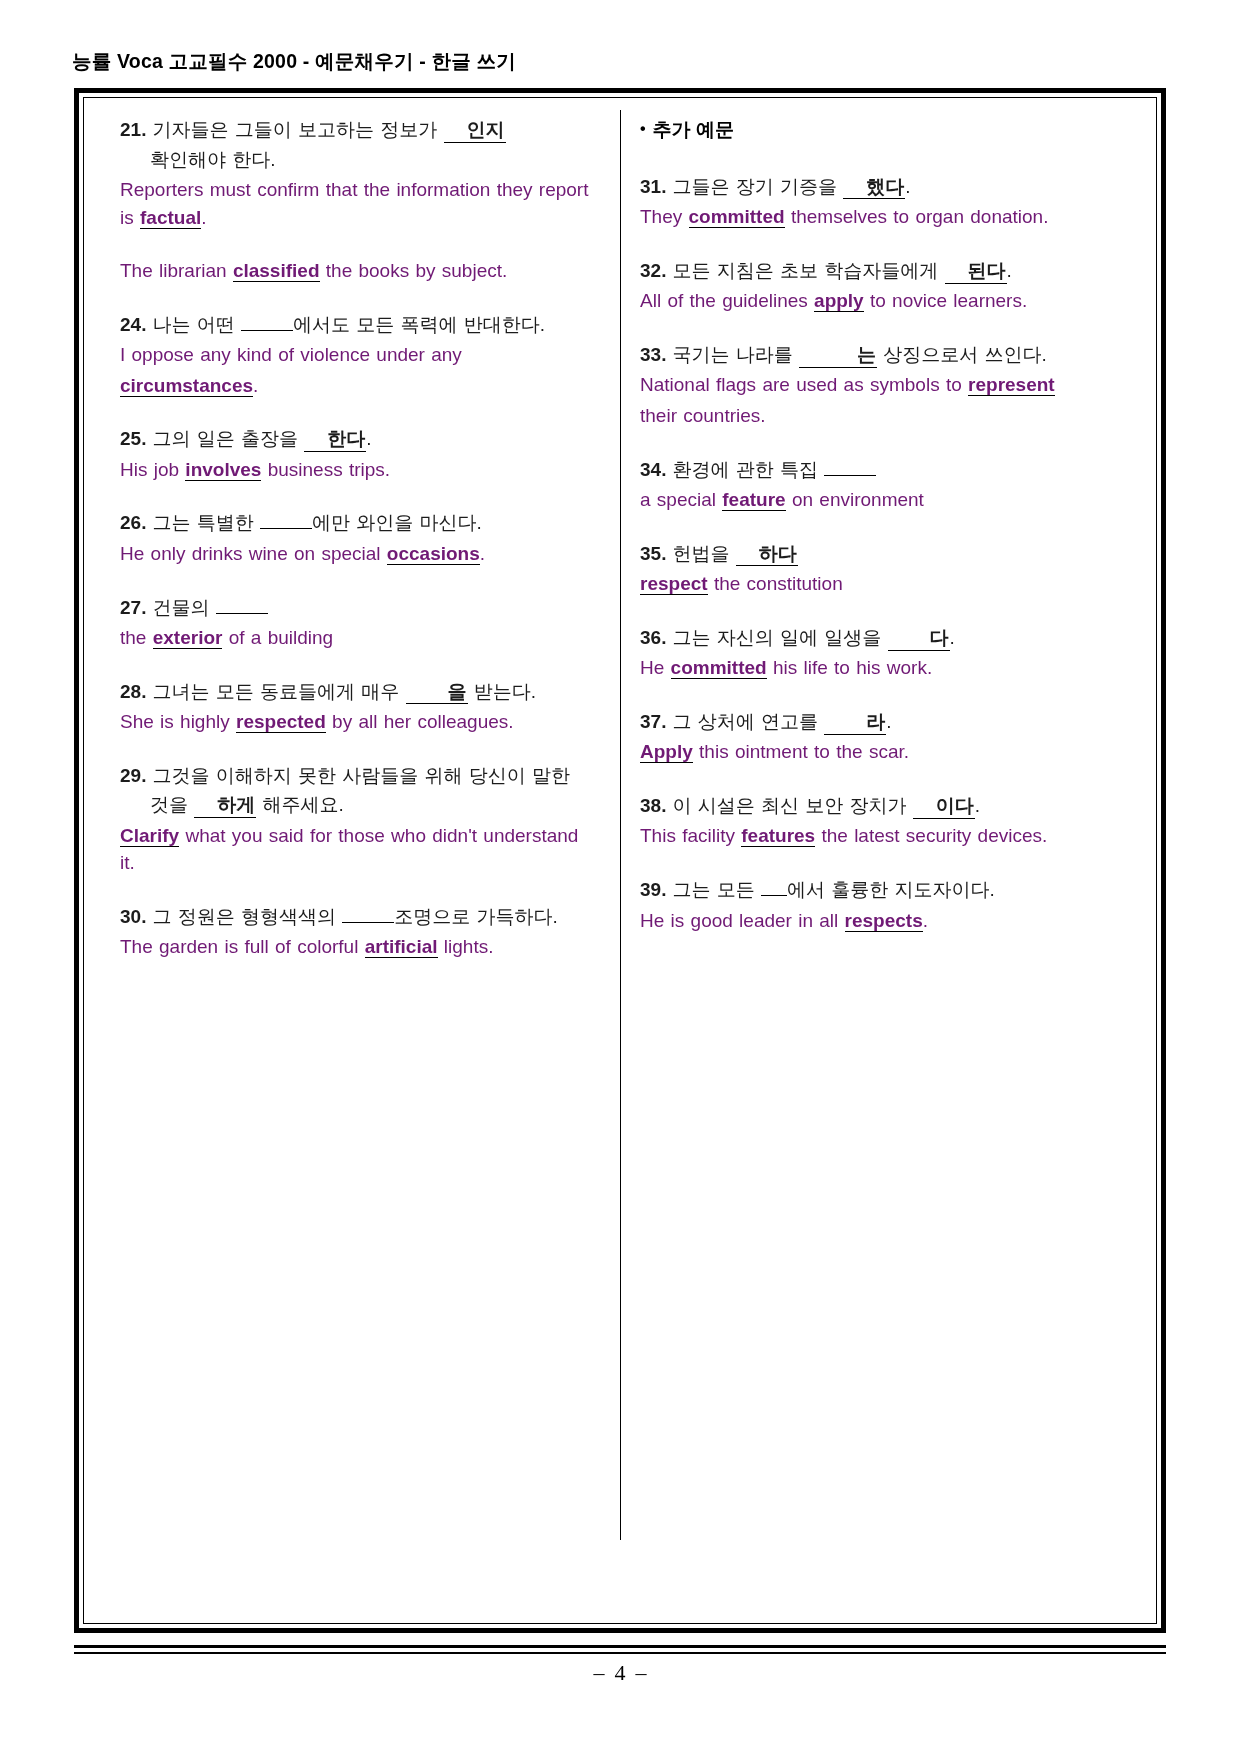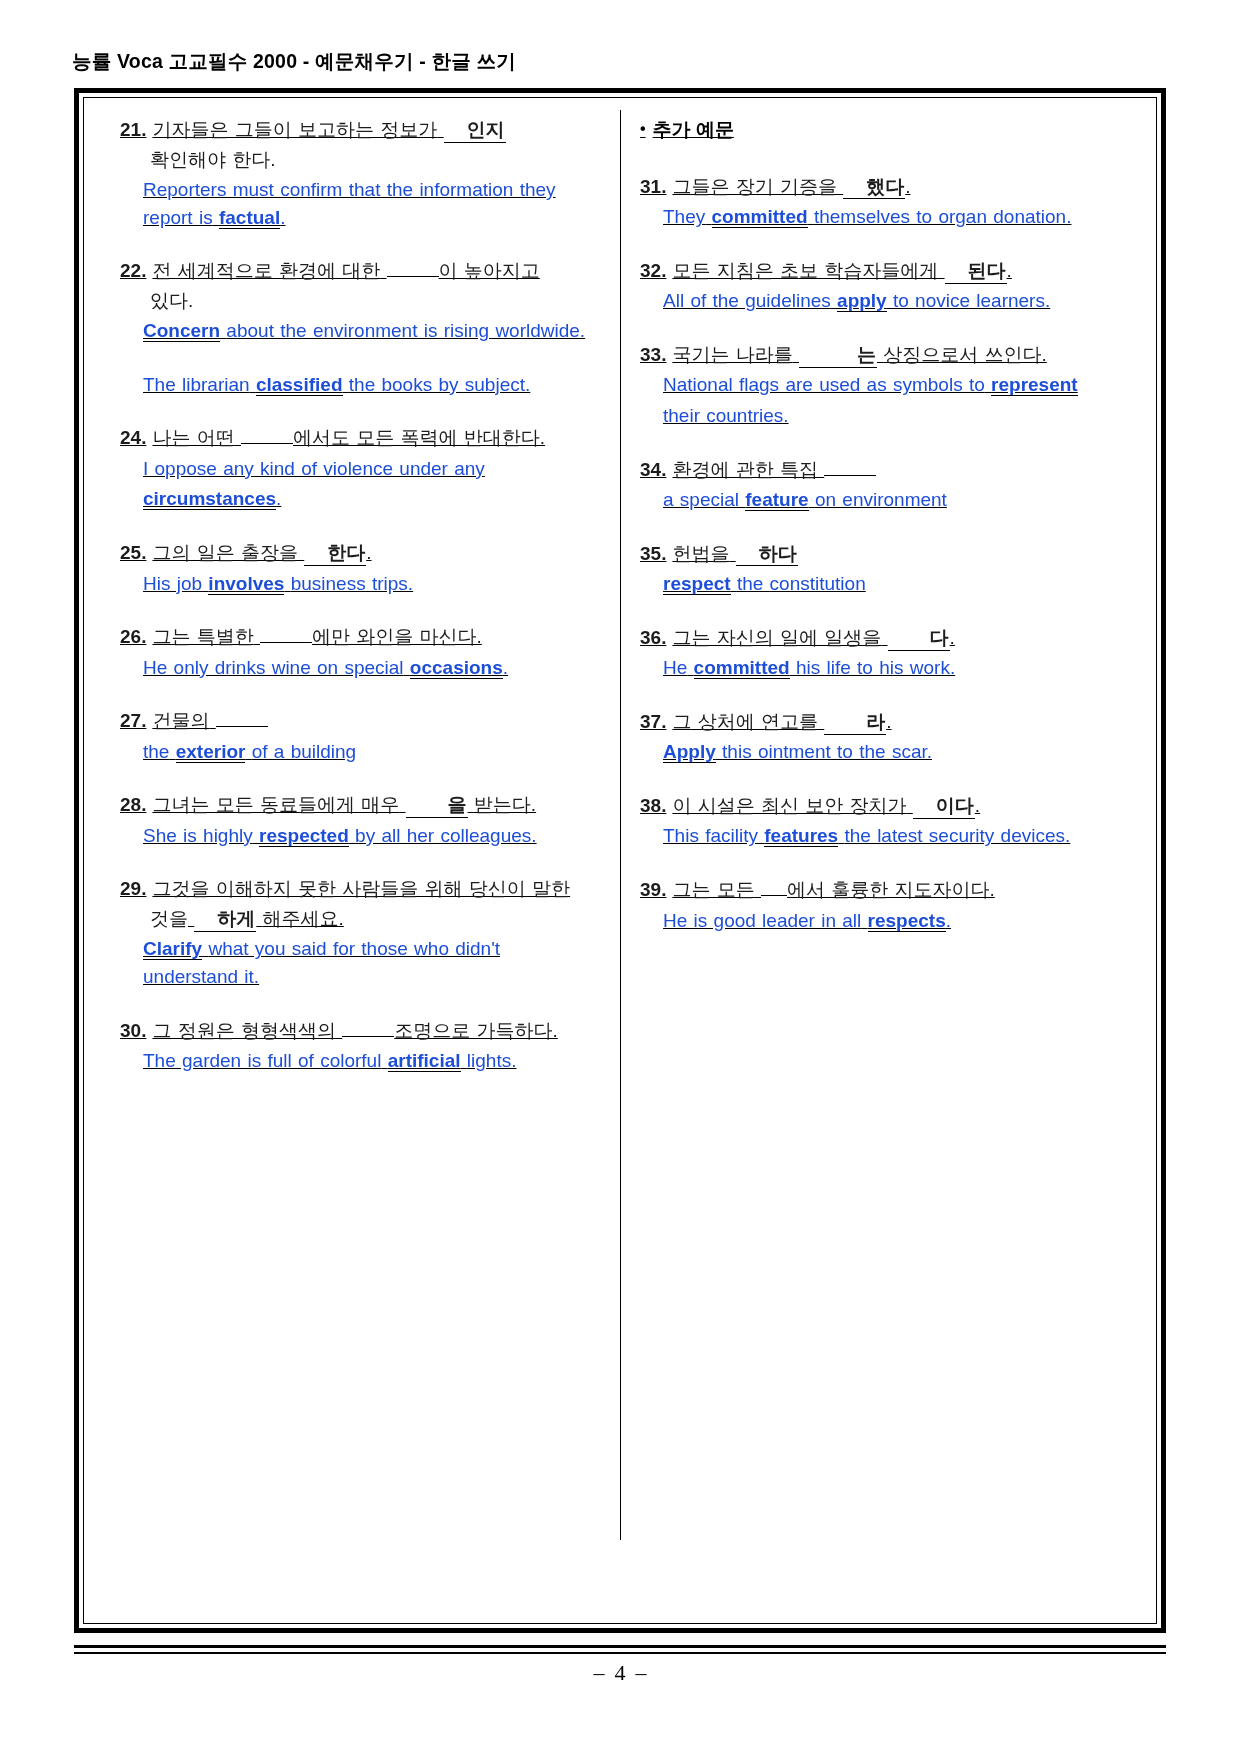--- a/index.html
+++ b/index.html
@@ -39,21 +39,20 @@
     height: 1545px;
     border: 5px solid #000;
     padding: 4px;
   }
   .page-frame-inner {
     width: 100%;
     height: 100%;
     border: 1.5px solid #000;
     position: relative;
     padding: 18px 20px 10px 20px;
-    text-decoration: underline;
   }
 
   
   .columns {
     position: relative;
     display: flex;
     height: 100%;
     align-items: flex-start;
   }
   .col {
@@ -88,21 +87,21 @@
     line-height: 1.45;
     margin: 0 0 2px 0;
     word-spacing: 1px;
   }
   .ko-line { color: #1c1c1c; }
   .ko-line .num {
     font-weight: bold;
     margin-right: 6px;
   }
   .ko-line .cont { display: inline-block; margin-left: 30px; }
-  .en-line { color: #1d4ed8; margin-top: 3px; margin-left: 23px; }
+  .en-line { color: #701a75; margin-top: 3px; }
 
   
   .blank {
     display: inline-block;
     border-bottom: 1.6px solid #000;
     min-width: 42px;
     text-align: right;
     font-weight: bold;
     padding: 0 1px;
     line-height: 1.2;
@@ -165,33 +164,20 @@
         </p>
         <p class="ko-line">
           <span class="cont">확인해야 한다.</span>
         </p>
         <p class="en-line">
           <span>Reporters must confirm that the information they report is</span>
           <span class="kw">factual</span><span>.</span>
         </p>
       </div>
 
-      <div class="entry">
-        <p class="ko-line">
-          <span class="num">22.</span><span>전 세계적으로 환경에 대한</span>
-          <span class="blank empty"></span><span>이 높아지고</span>
-        </p>
-        <p class="ko-line">
-          <span class="cont">있다.</span>
-        </p>
-        <p class="en-line">
-          <span class="kw">Concern</span>
-          <span>about the environment is rising worldwide.</span>
-        </p>
-      </div>
 
       <div class="entry">
         <p class="en-line">
           <span>The librarian</span>
           <span class="kw">classified</span>
           <span>the books by subject.</span>
         </p>
       </div>
 
       <div class="entry">

